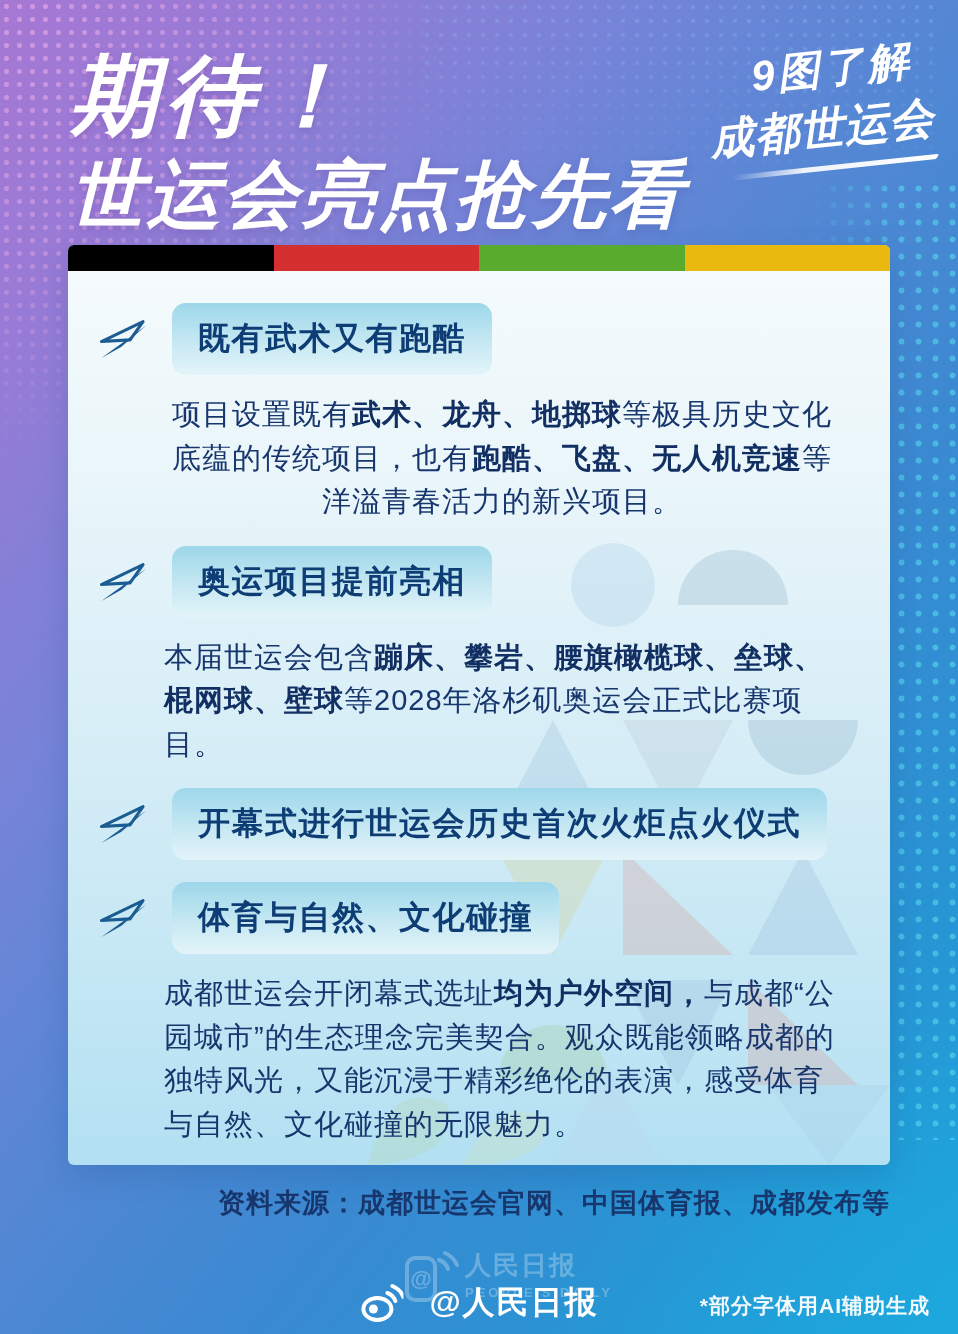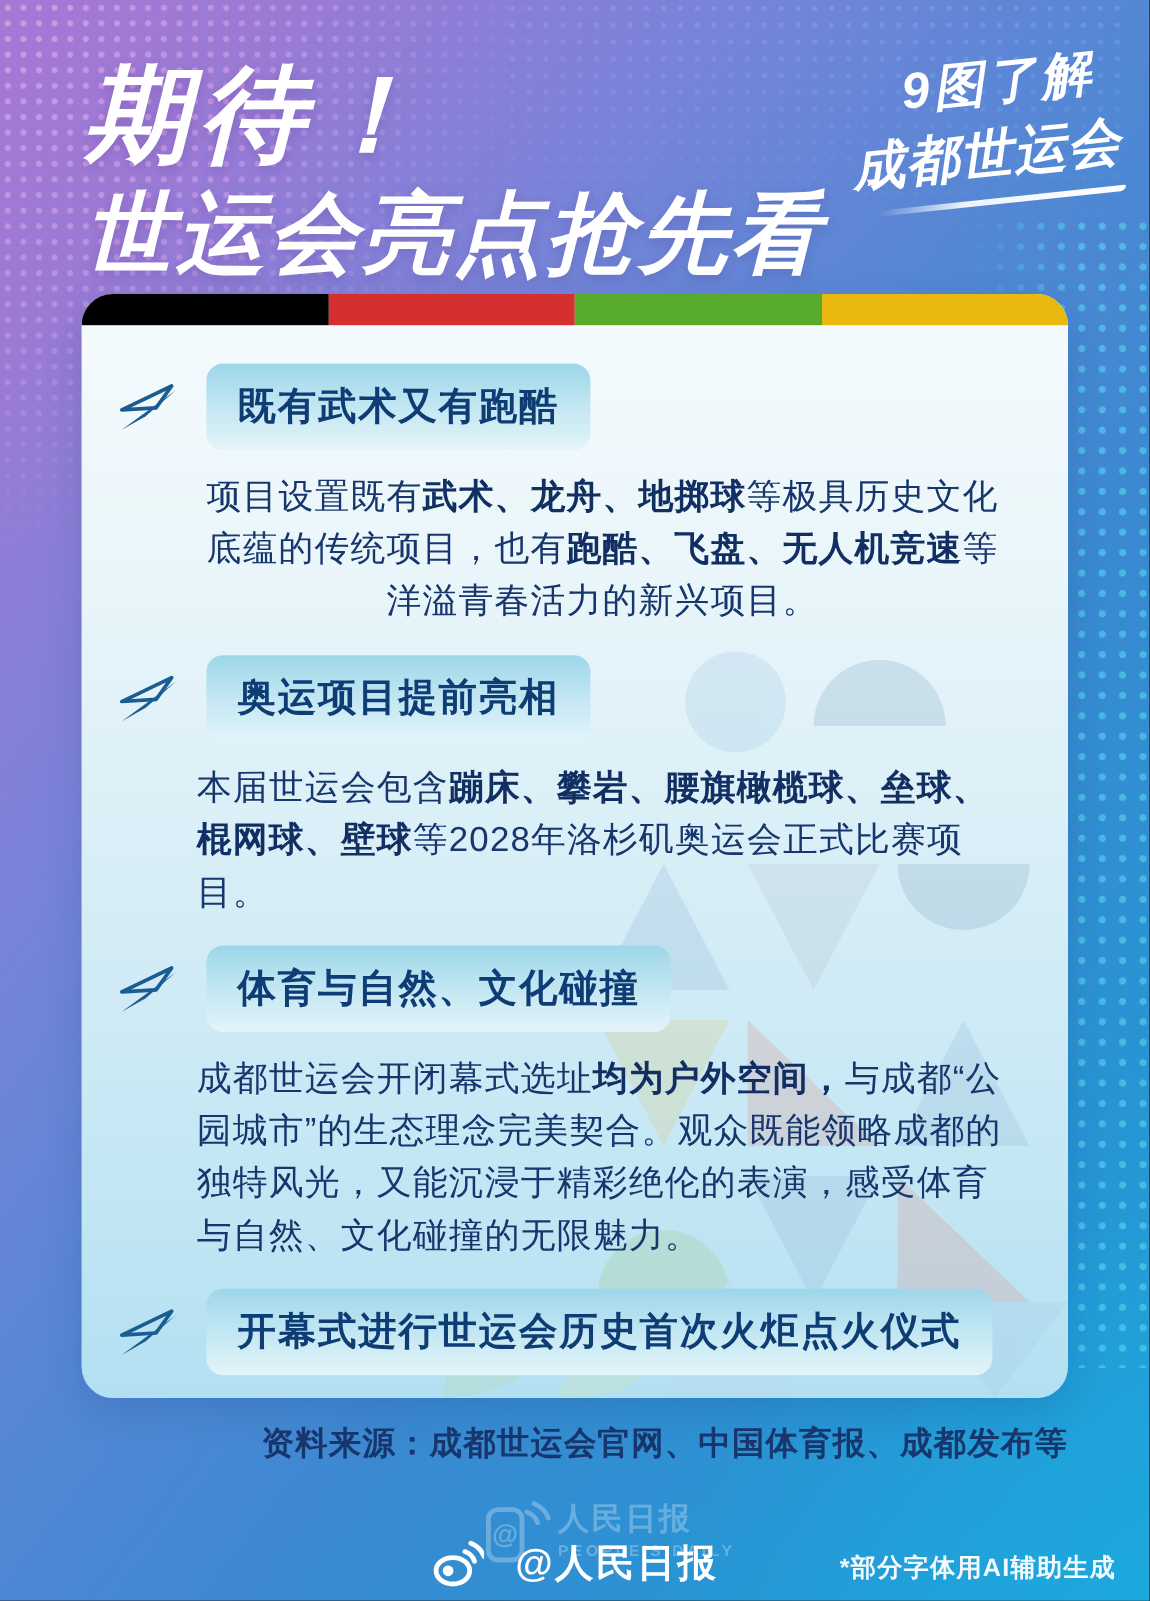--- a/index.html
+++ b/index.html
@@ -37,21 +37,21 @@
   .hero-title .l1{font-size:88px;font-weight:900;letter-spacing:8px;line-height:1.04;}
   .hero-title .l2{font-size:74px;font-weight:900;letter-spacing:3px;line-height:1.05;margin-top:14px;}
   
   .corner-logo{position:absolute;top:42px;right:26px;color:#fff;text-align:right;transform:rotate(-6deg);font-style:italic;font-weight:900;}
   .corner-logo .l1{font-size:42px;letter-spacing:3px;padding-right:16px;}
   .corner-logo .l2{font-size:44px;letter-spacing:1px;margin-top:2px;}
   .corner-logo .swoosh{height:5px;margin-top:7px;margin-left:18px;border-radius:4px;
     background:linear-gradient(to right,transparent 0%,rgba(255,255,255,.9) 35%,#fff 100%);transform:skewX(-35deg);}
   
   .card{
-    position:absolute;left:68px;top:245px;width:822px;height:920px;border-radius:26px;overflow:hidden;
+    position:absolute;left:68px;top:245px;width:822px;height:920px;border-radius:6px;overflow:hidden;
     background:linear-gradient(180deg,#f6fbfd 0%,#eaf6fa 24%,#d8eef7 52%,#c2e6f4 82%,#b2e0f2 100%);
     box-shadow:0 10px 30px rgba(20,60,120,.18);
   }
   .stripes{display:flex;height:26px;width:100%;}
   .stripe{flex:1 1 0;}
   .card-watermark{position:absolute;right:0;bottom:0;pointer-events:none;}
   .card-content{position:relative;padding:32px 50px 0 96px;}
   .section{margin-bottom:22px;}
   .heading-row{display:flex;align-items:center;gap:22px;margin-left:-66px;margin-bottom:18px;}
   .arrow-icon{flex:0 0 auto;}
@@ -141,34 +141,34 @@
     </div>
     <p class="body-text" style="margin: 0px;"><span>本届世运会包含</span><b>蹦床、攀岩、腰旗橄榄球、垒球、棍网球、壁球</b><span>等2028年洛杉矶奥运会正式比赛项目。</span></p>
   </div>
 
   <div class="section">
     <div class="heading-row">
       <svg class="arrow-icon" width="52" height="46" viewBox="0 0 60 52">
         <path d="M4 29 L52 6 L37 27 Z" fill="none" stroke="#1b5c92" stroke-width="3.5" stroke-linejoin="round"></path>
         <path d="M4 48 L56 10 L27 35 Z" fill="#1b5c92"></path>
       </svg>
-      <span class="badge">体育与自然、文化碰撞</span>
+      <span class="badge">开幕式进行世运会历史首次火炬点火仪式</span>
     </div>
-    <p class="body-text" style="margin: 0px;"><span>成都世运会开闭幕式选址</span><b>均为户外空间，</b><span>与成都“公园城市”的生态理念完美契合。观众既能领略成都的独特风光，又能沉浸于精彩绝伦的表演，感受体育与自然、文化碰撞的无限魅力。</span></p>
+    <p class="body-text" style="margin: 0px;"></p>
   </div>
 
   <div class="section">
     <div class="heading-row">
       <svg class="arrow-icon" width="52" height="46" viewBox="0 0 60 52">
         <path d="M4 29 L52 6 L37 27 Z" fill="none" stroke="#1b5c92" stroke-width="3.5" stroke-linejoin="round"></path>
         <path d="M4 48 L56 10 L27 35 Z" fill="#1b5c92"></path>
       </svg>
-      <span class="badge">开幕式进行世运会历史首次火炬点火仪式</span>
+      <span class="badge">体育与自然、文化碰撞</span>
     </div>
-    <p class="body-text" style="margin: 0px;"></p>
+    <p class="body-text" style="margin: 0px;"><span>成都世运会开闭幕式选址</span><b>均为户外空间，</b><span>与成都“公园城市”的生态理念完美契合。观众既能领略成都的独特风光，又能沉浸于精彩绝伦的表演，感受体育与自然、文化碰撞的无限魅力。</span></p>
   </div>
 </div>
   </div>
 
   <div class="source-line">资料来源：成都世运会官网、中国体育报、成都发布等</div>
 
   <div class="pd-ghost">
     <svg width="58" height="58" viewBox="0 0 58 58">
       <rect x="6" y="10" width="28" height="42" rx="8" fill="none" stroke="currentColor" stroke-width="4"></rect>
       <text x="20" y="38" font-size="22" font-weight="bold" fill="currentColor" text-anchor="middle">@</text>

